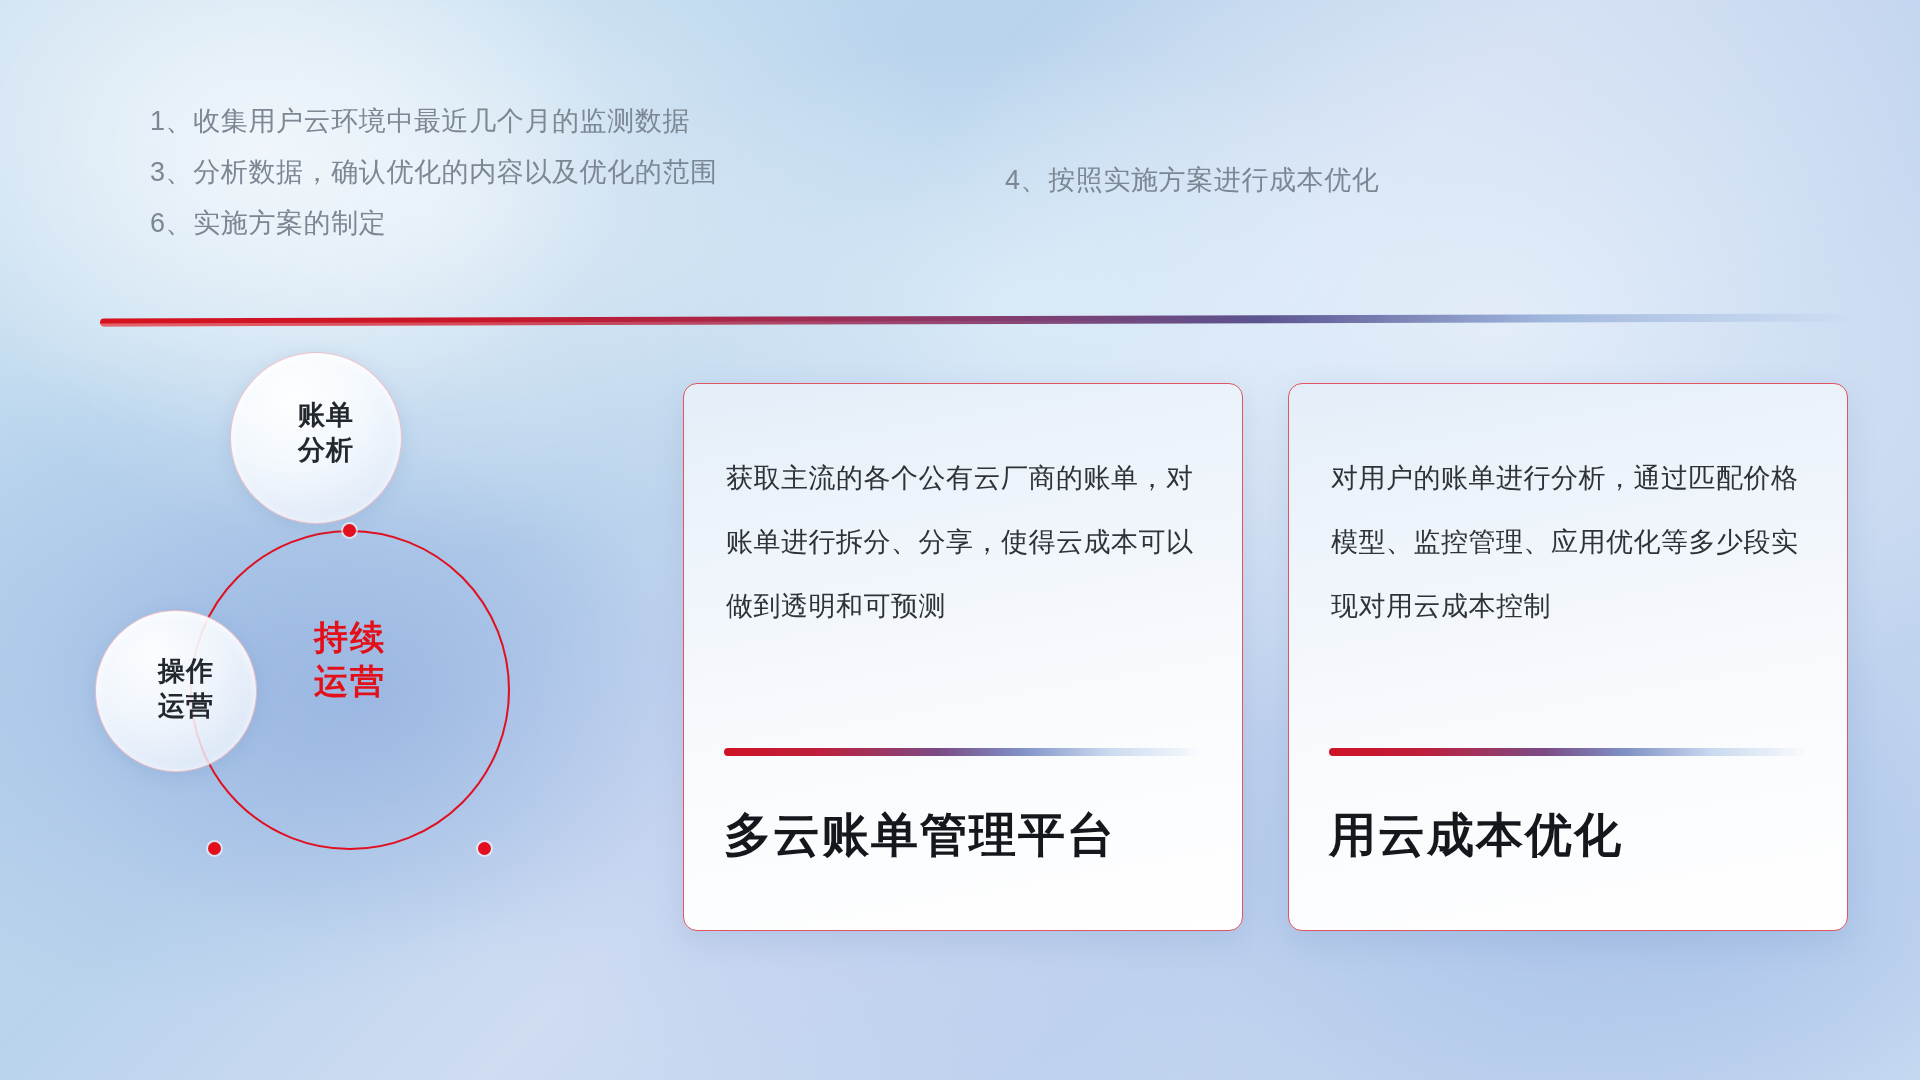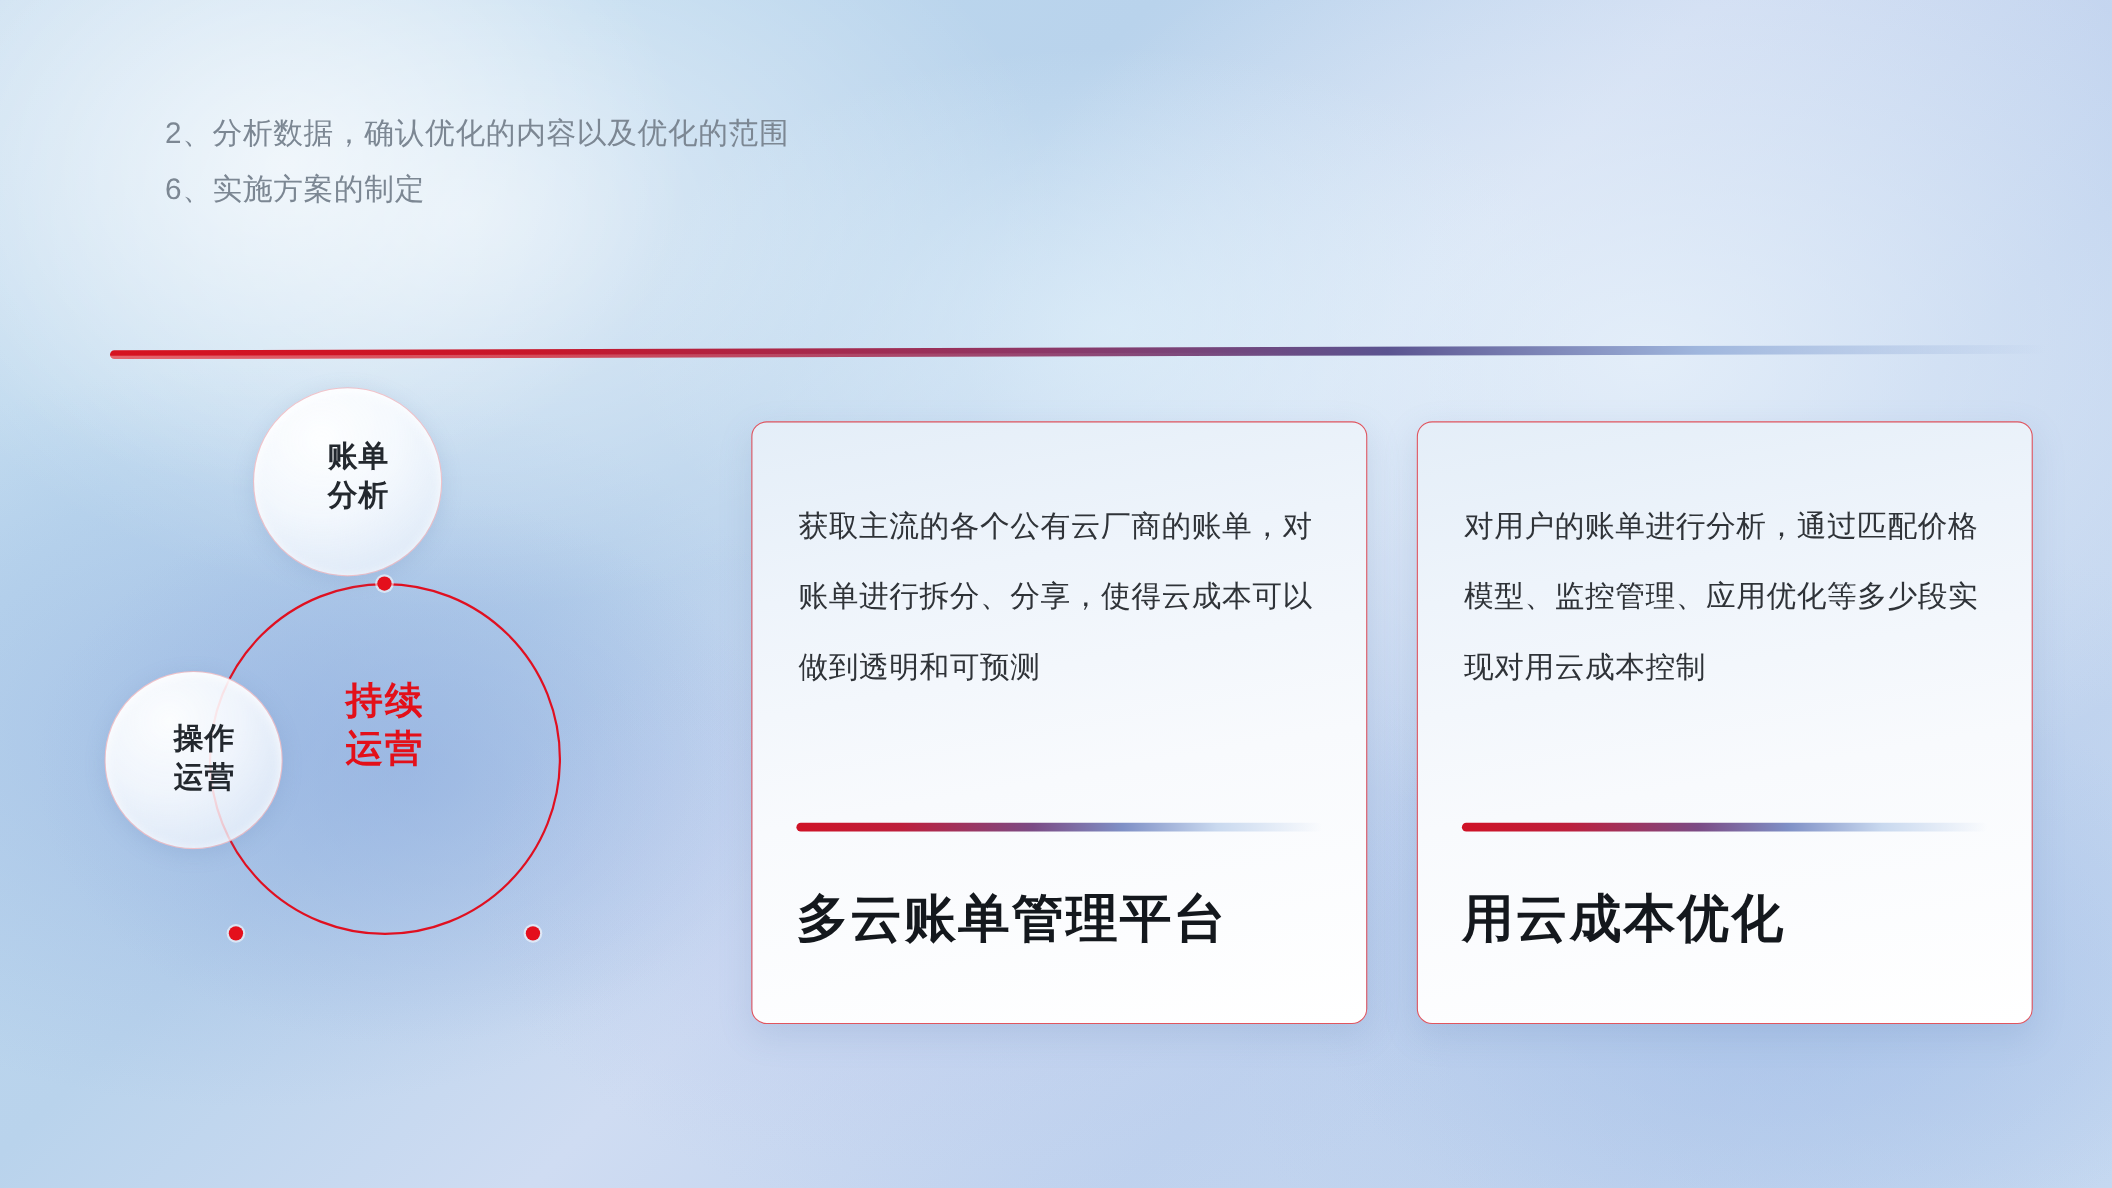--- a/index.html
+++ b/index.html
@@ -218,25 +218,27 @@
 <body>
 
 <div class="slide">
   <div class="glow-a"></div>
   <div class="glow-b"></div>
   <div class="glow-c"></div>
   <div class="glow-d"></div>
   <div class="glow-e"></div>
 
   <div class="bullets-left">
-    <div class="bullet-line">2、分析数据，确认优化的内容以及优化的范围</div>
+    <div class="bullet-line">1、收集用户云环境中最近几个月的监测数据</div>
+    <div class="bullet-line">3、分析数据，确认优化的内容以及优化的范围</div>
     <div class="bullet-line">6、实施方案的制定</div>
   </div>
 
   <div class="bullets-right">
+    <div class="bullet-line">4、按照实施方案进行成本优化</div>
   </div>
 
   <div class="divider"></div>
 
   <div class="venn">
     <div class="circ ring"></div>
 
     <div class="center-label">
       <div>持续</div>
       <div>运营</div>

